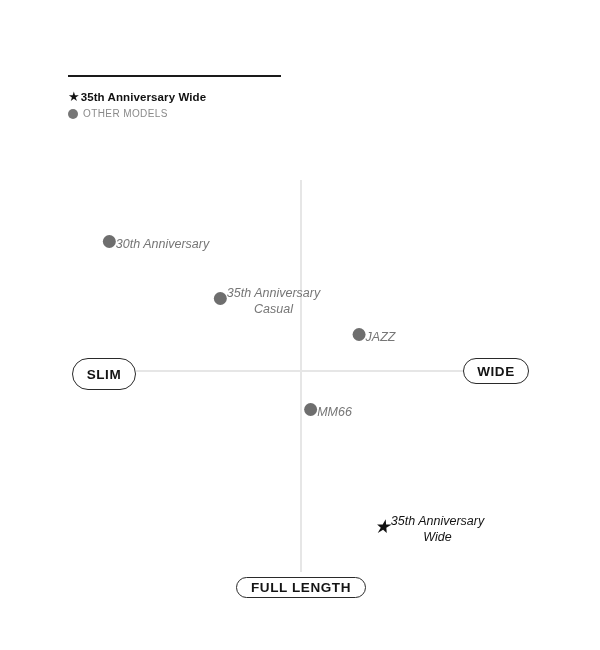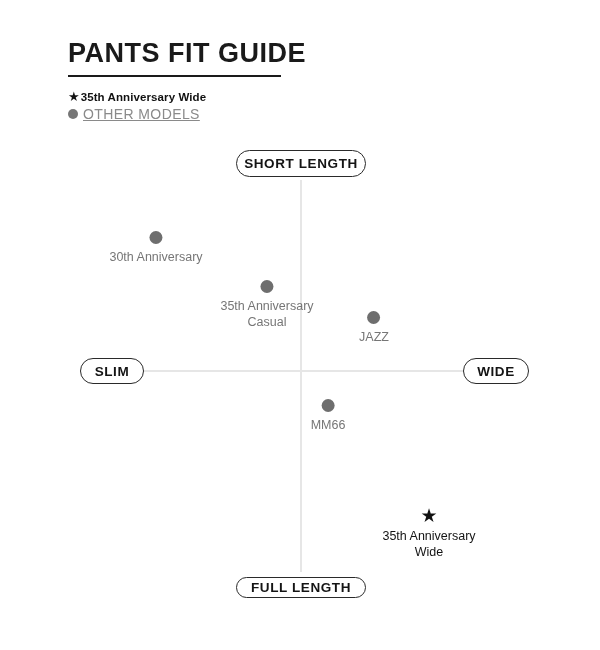--- a/index.html
+++ b/index.html
@@ -68,24 +68,23 @@
     margin-right: 5px;
     flex: 0 0 auto;
   }
   .legend-label-dark {
     font-size: 11.5px;
     font-weight: 700;
     color: #111111;
     letter-spacing: 0.1px;
   }
   .legend-label-gray {
-    font-size: 14px;
+    font-size: 10px;
     color: #8a8a8a;
     letter-spacing: 0.4px;
-    text-decoration: underline;
   }
 
   
   #axis-vertical {
     position: absolute;
     left: 300px;
     top: 180px;
     width: 1.6px;
     height: 392px;
     background: #e6e6e6;
@@ -121,39 +120,40 @@
     width: 130px;
     height: 27px;
   }
   #pill-full {
     left: 236px;
     top: 577px;
     width: 130px;
     height: 21px;
   }
   #pill-slim {
-    left: 80px;
+    left: 72px;
     top: 358px;
     width: 64px;
-    height: 26px;
+    height: 32px;
   }
   #pill-wide {
     left: 463px;
     top: 358px;
     width: 66px;
     height: 26px;
   }
 
   
   .point {
     position: absolute;
     display: flex;
-    flex-direction: column;
+    flex-direction: row;
     align-items: center;
     transform: translateX(-50%);
+    font-style: italic;
   }
   .point-dot {
     width: 13px;
     height: 13px;
     border-radius: 50%;
     background: #6e6e6e;
   }
   .point-star {
     font-size: 19px;
     line-height: 15px;
@@ -166,47 +166,45 @@
     text-align: center;
     color: #767676;
     white-space: pre-line;
   }
   .point-label.dark {
     color: #141414;
   }
 
   #pt-30th       { left: 156px; top: 231px; }
   #pt-35th-casual{ left: 267px; top: 280px; }
-  #pt-jazz       { left: 374px; top: 311px; }
+  #pt-jazz       { left: 374px; top: 324px; }
   #pt-mm66       { left: 303px; top: 399px; margin-left: 25px; }
   #pt-35th-wide  { left: 429px; top: 508px; }
 </style>
 </head>
 <body>
 
 <div id="page">
 
-  <div id="title">PANTS FIT GUIDE</div>
   <div id="title-rule"></div>
 
   <div id="legend">
     <div class="legend-row">
       <span class="legend-star">★</span>
       <span class="legend-label-dark">35th Anniversary Wide</span>
     </div>
     <div class="legend-row">
       <span class="legend-dot"></span>
       <span class="legend-label-gray">OTHER MODELS</span>
     </div>
   </div>
 
   <div id="axis-vertical"></div>
   <div id="axis-horizontal"></div>
 
-  <div class="pill" id="pill-short">SHORT LENGTH</div>
   <div class="pill" id="pill-full">FULL LENGTH</div>
   <div class="pill" id="pill-slim">SLIM</div>
   <div class="pill" id="pill-wide">WIDE</div>
 
   <div class="point" id="pt-30th">
     <span class="point-dot"></span>
     <span class="point-label">30th Anniversary</span>
   </div>
 
   <div class="point" id="pt-35th-casual">

